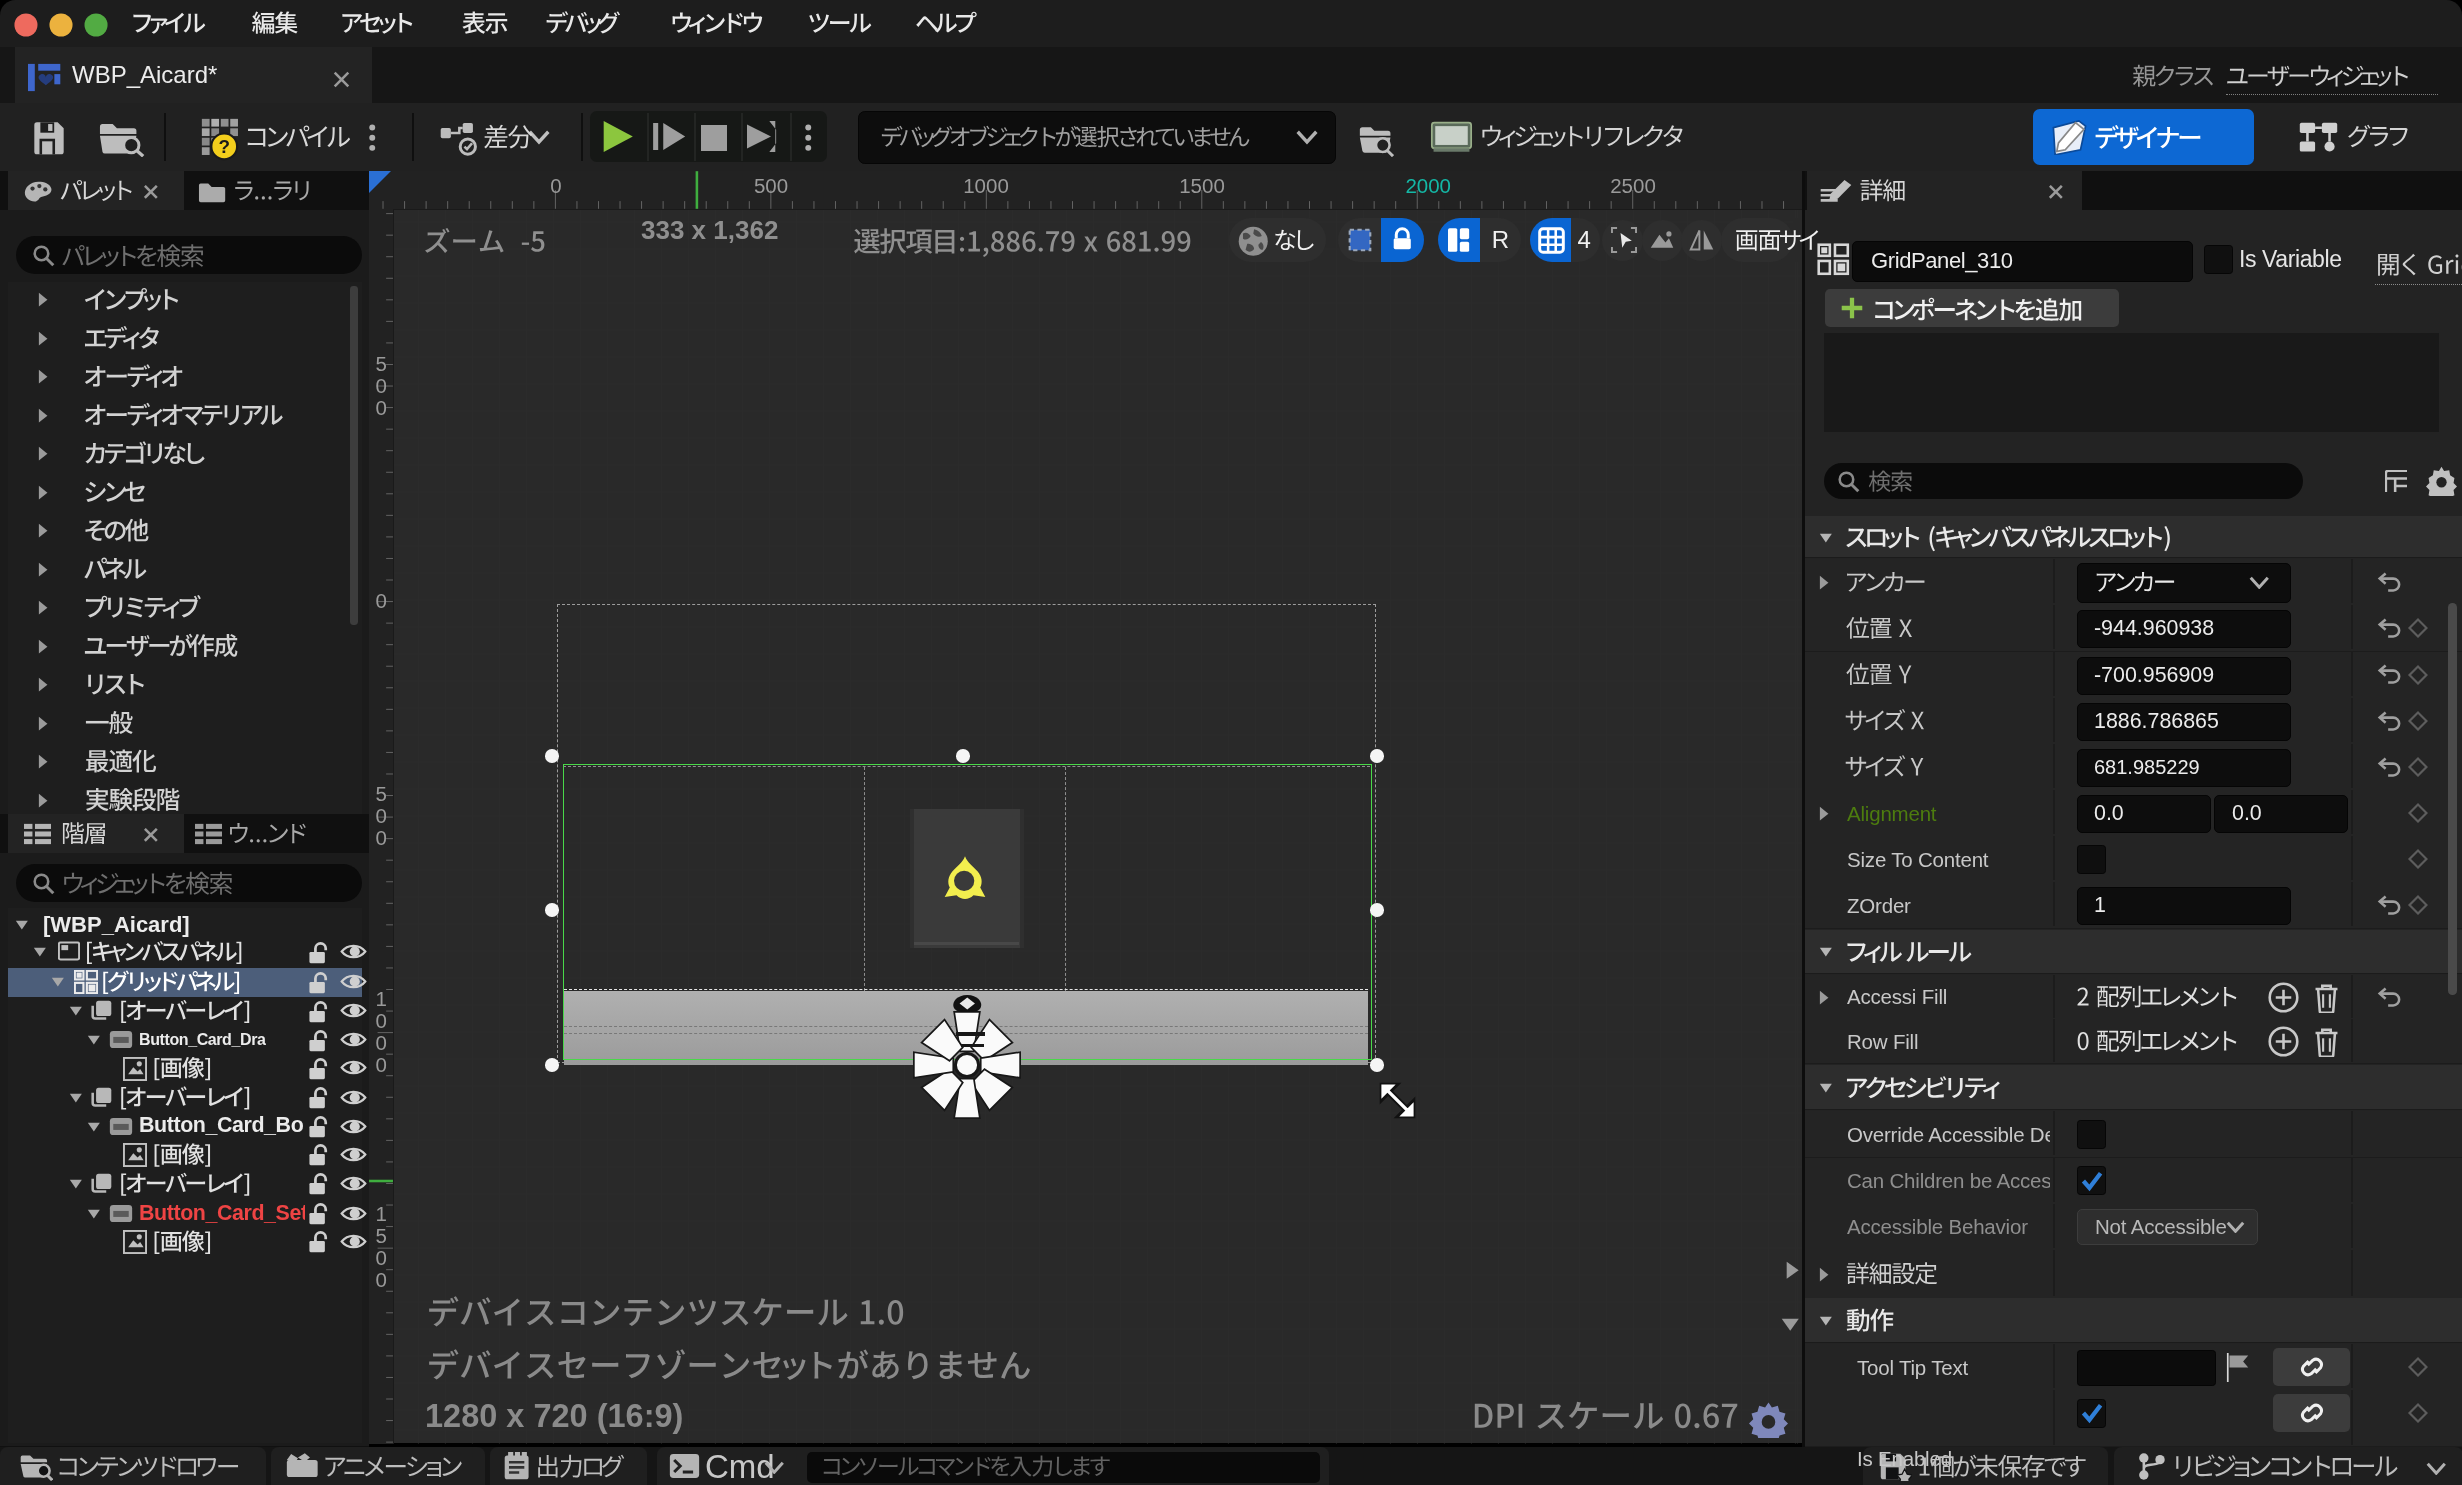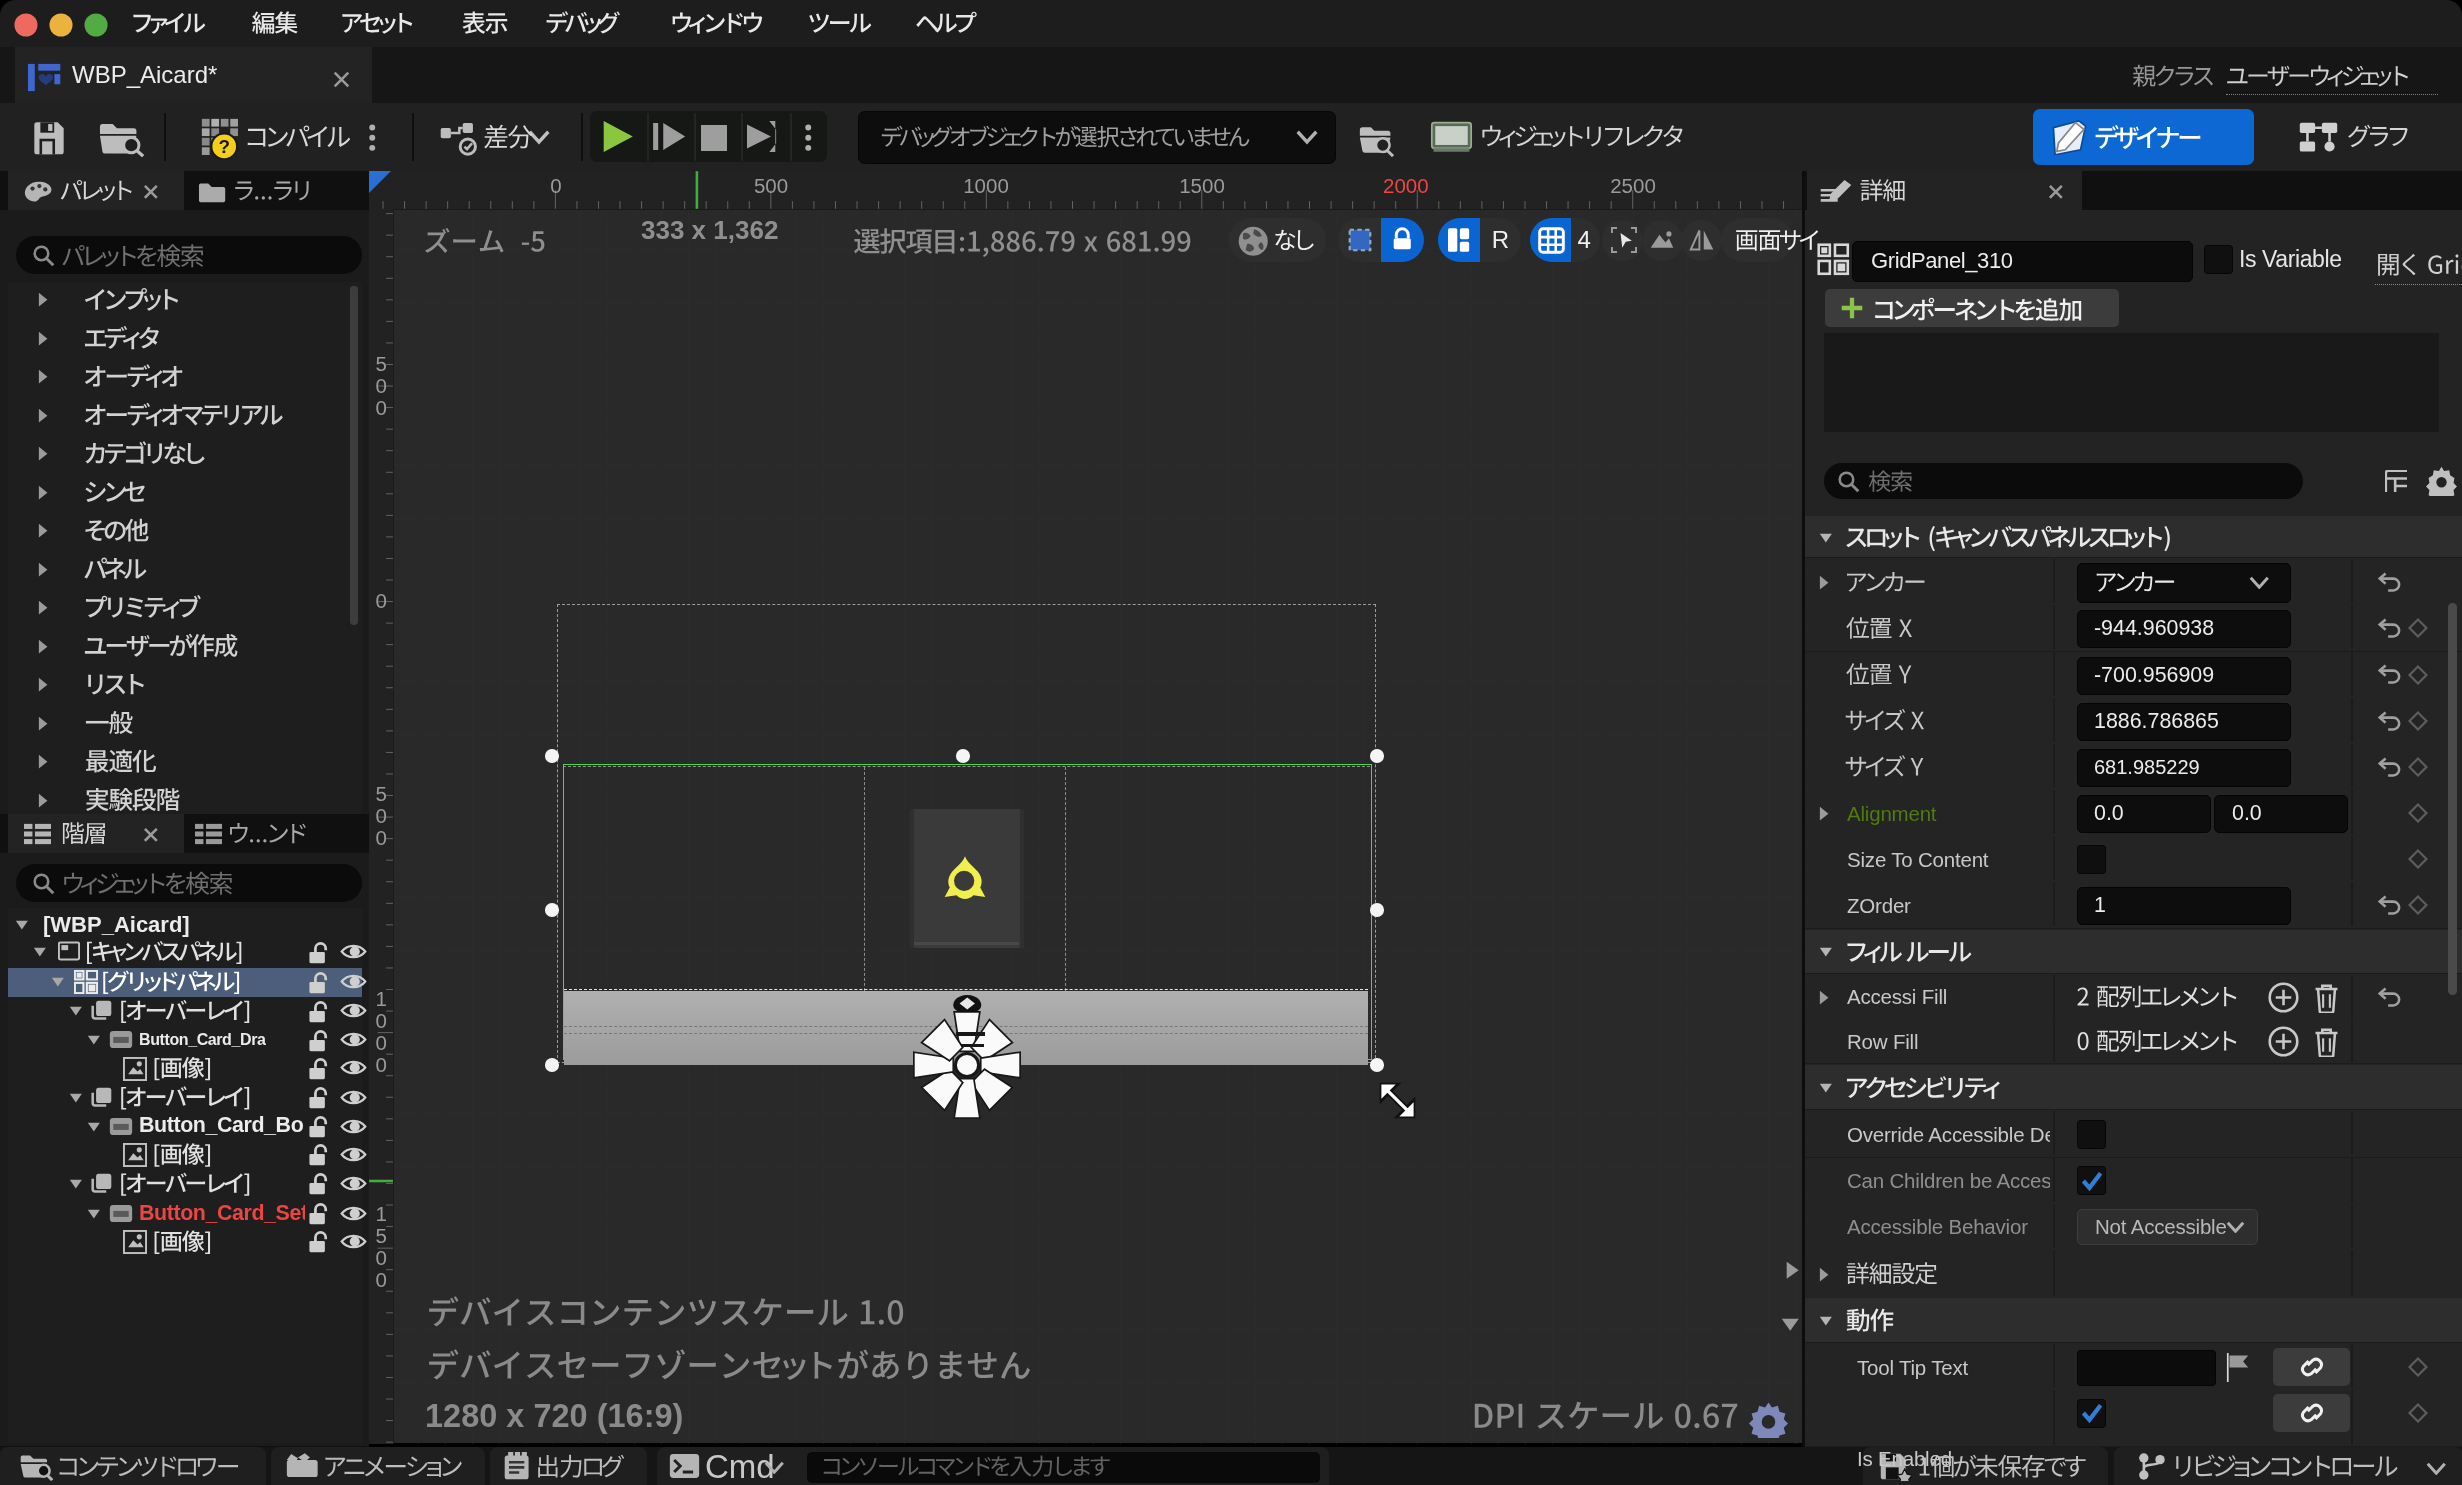--- a/index.html
+++ b/index.html
@@ -509,21 +509,21 @@
       <line x1="1604.0" y1="35" x2="1604.0" y2="44" stroke="#6e6e6e" stroke-width="1"></line>
       <line x1="1629.2" y1="35" x2="1629.2" y2="44" stroke="#6e6e6e" stroke-width="1"></line>
       <line x1="1654.4" y1="35" x2="1654.4" y2="44" stroke="#6e6e6e" stroke-width="1"></line>
       <line x1="1679.6" y1="35" x2="1679.6" y2="44" stroke="#6e6e6e" stroke-width="1"></line>
       <rect x="382" y="0" width="3" height="44" fill="#3fae3f"></rect>
     </svg>
 <div style="position:absolute;left:522px;top:176px;width:68px;height:20.5px;line-height:20.5px;font-family:'Liberation Sans',sans-serif;font-size:20.5px;color:#9a9a9a;text-align:center">0</div>
 <div style="position:absolute;left:737px;top:176px;width:68px;height:20.5px;line-height:20.5px;font-family:'Liberation Sans',sans-serif;font-size:20.5px;color:#9a9a9a;text-align:center">500</div>
 <div style="position:absolute;left:952px;top:176px;width:68px;height:20.5px;line-height:20.5px;font-family:'Liberation Sans',sans-serif;font-size:20.5px;color:#9a9a9a;text-align:center">1000</div>
 <div style="position:absolute;left:1168px;top:176px;width:68px;height:20.5px;line-height:20.5px;font-family:'Liberation Sans',sans-serif;font-size:20.5px;color:#9a9a9a;text-align:center">1500</div>
-<div style="position:absolute;left:1383px;top:176px;width:68px;height:20.5px;line-height:20.5px;font-family:'Liberation Sans',sans-serif;font-size:20.5px;color:#ef4444;text-align:left">2000</div>
+<div style="position:absolute;left:1383px;top:176px;width:68px;height:20.5px;line-height:20.5px;font-family:'Liberation Sans',sans-serif;font-size:20.5px;color:#14b8a6;text-align:right">2000</div>
 <div style="position:absolute;left:1599px;top:176px;width:68px;height:20.5px;line-height:20.5px;font-family:'Liberation Sans',sans-serif;font-size:20.5px;color:#9a9a9a;text-align:center">2500</div>
 <svg style="position:absolute;left:369px;top:209px" width="24" height="1235" viewBox="0 0 28 1444">
       <line x1="20" y1="-19.8" x2="28" y2="-19.8" stroke="#6e6e6e" stroke-width="1"></line>
       <line x1="20" y1="5.4" x2="28" y2="5.4" stroke="#6e6e6e" stroke-width="1"></line>
       <line x1="20" y1="30.6" x2="28" y2="30.6" stroke="#6e6e6e" stroke-width="1"></line>
       <line x1="20" y1="55.8" x2="28" y2="55.8" stroke="#6e6e6e" stroke-width="1"></line>
       <line x1="20" y1="81.0" x2="28" y2="81.0" stroke="#6e6e6e" stroke-width="1"></line>
       <line x1="20" y1="106.2" x2="28" y2="106.2" stroke="#6e6e6e" stroke-width="1"></line>
       <line x1="20" y1="131.4" x2="28" y2="131.4" stroke="#6e6e6e" stroke-width="1"></line>
       <line x1="20" y1="156.6" x2="28" y2="156.6" stroke="#6e6e6e" stroke-width="1"></line>

